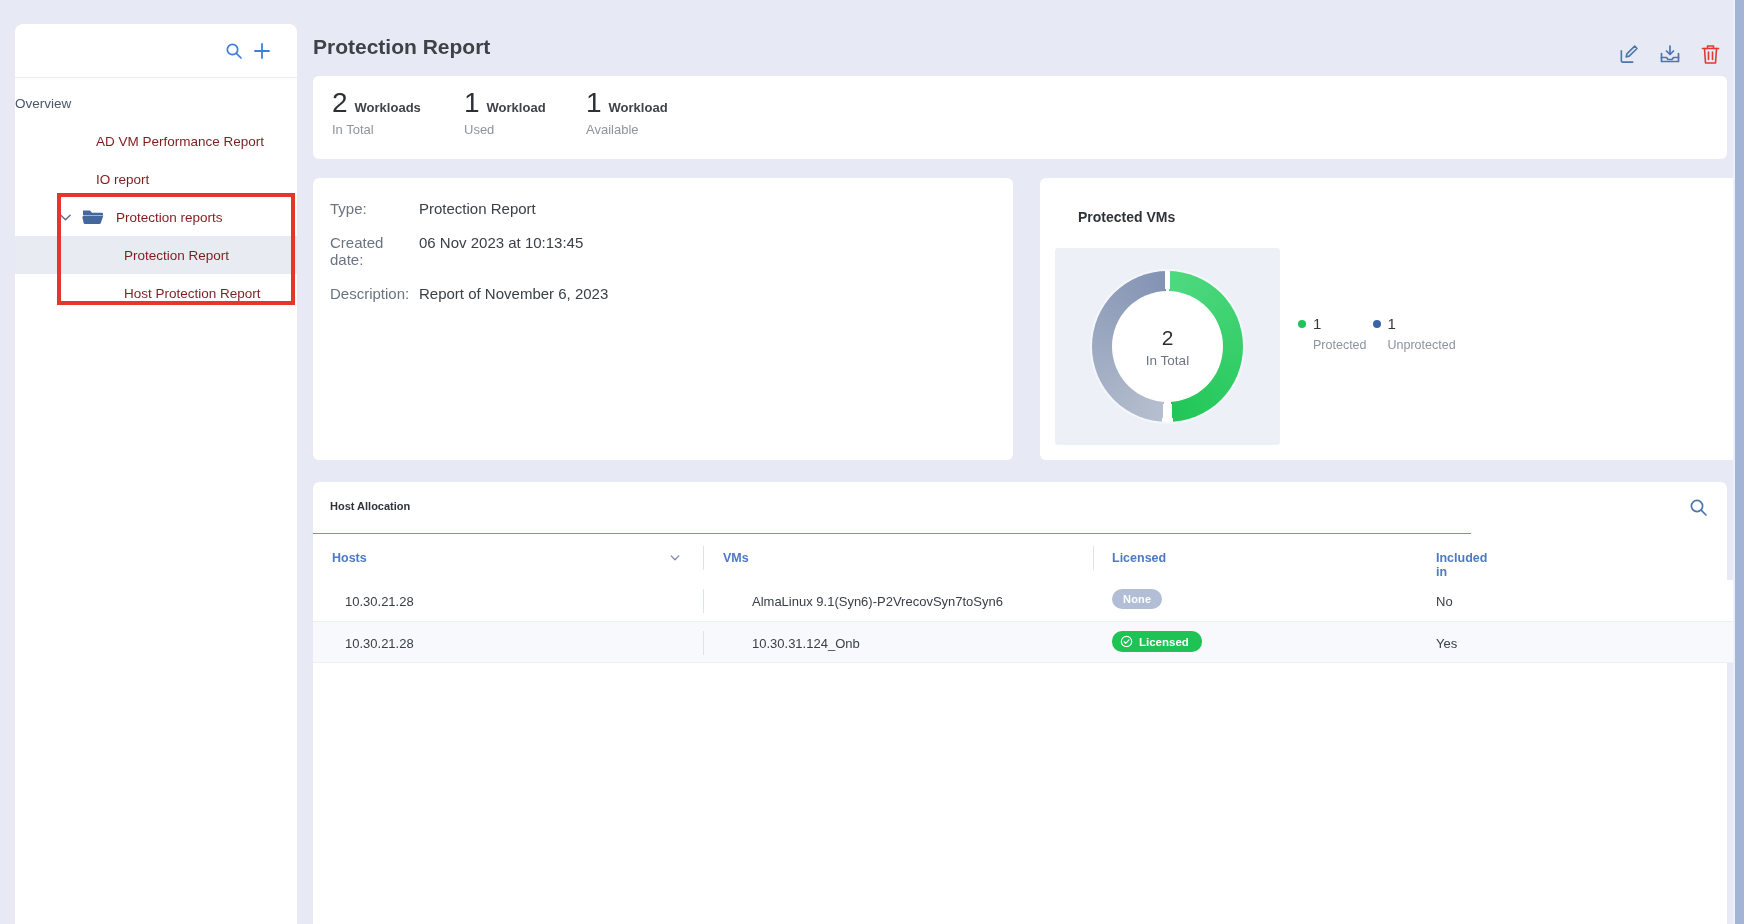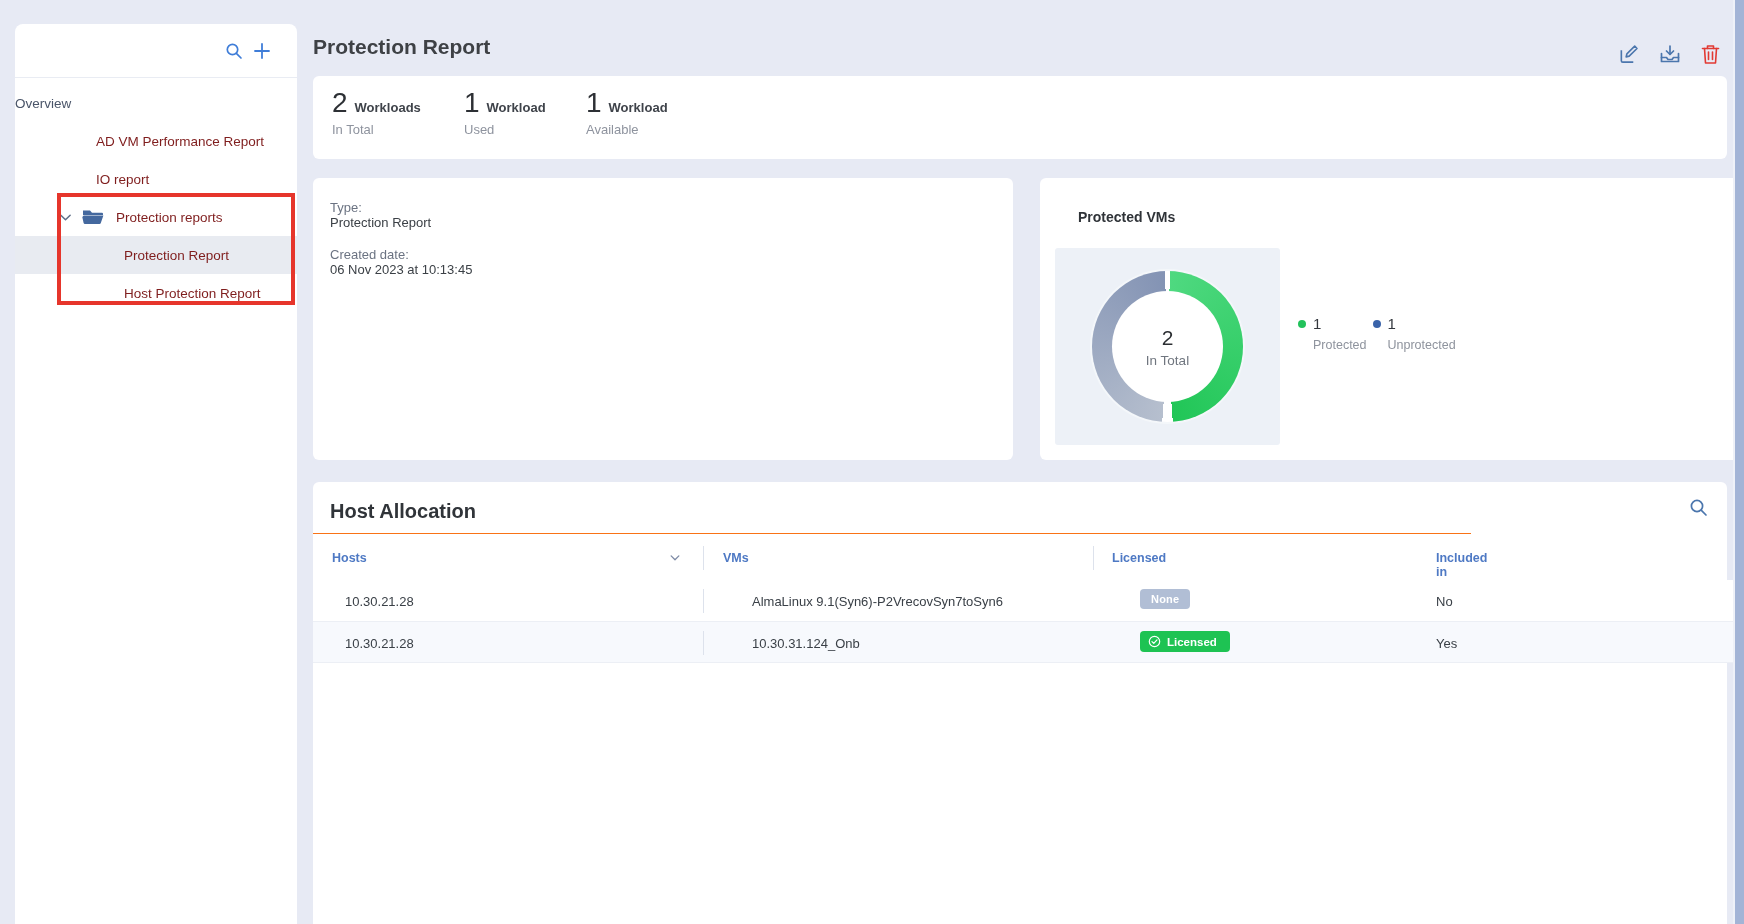--- a/index.html
+++ b/index.html
@@ -33,21 +33,21 @@
   .card { position:absolute; background:#fff; border-radius:6px; }
   .stats-card { left:313px; top:76px; width:1414px; height:83px; }
   .stat { position:absolute; top:13px; }
   .stat .line1 { display:flex; align-items:baseline; gap:7px; }
   .stat .num { font-size:28px; color:#2d3035; line-height:1; }
   .stat .unit { font-size:13px; font-weight:700; color:#3f434a; }
   .stat .caption { font-size:13px; color:#8e939e; margin-top:5px; }
   .stat.s0 { left:19px; } .stat.s1 { left:151px; } .stat.s2 { left:273px; }
 
   .info-card { left:313px; top:178px; width:700px; height:282px; padding:22px 17px; }
-  .info-row { display:flex; margin-bottom:17px; font-size:13px;flex-direction:column; }
+  .info-row { display:flex; margin-bottom:17px; font-size:15px; }
   .info-label { width:89px; color:#6b7382; }
   .info-value { color:#3b4046; }
 
   .protected-card { left:1040px; top:178px; width:801px; height:282px; }
   .protected-title { position:absolute; left:38px; top:31px; font-size:14px; font-weight:700; color:#2f3338; }
   .donut-panel { position:absolute; left:15px; top:70px; width:225px; height:197px; background:#edf1f7; border-radius:3px; }
   .donut { position:absolute; left:37px; top:23px; width:151px; height:151px; border-radius:50%;
     background:conic-gradient(from 0deg,#ffffff 0deg 2deg,#4fd980 2deg,#21c657 176deg,#ffffff 176deg 184deg,#b6bfce 184deg,#8393b4 358deg,#ffffff 358deg 360deg);
     box-shadow:0 0 0 2px #f4f7fa; }
   .donut::after { content:""; position:absolute; inset:20px; background:#fff; border-radius:50%; }
@@ -58,37 +58,37 @@
   .legend-item { display:flex; flex-direction:column; }
   .legend-line { display:flex; align-items:center; gap:7px; }
   .legend-dot { width:8px; height:8px; border-radius:50%; }
   .legend-dot.protected { background:#22c25b; }
   .legend-dot.unprotected { background:#3a63a9; }
   .legend-count { font-size:15px; color:#33373d; }
   .legend-label { font-size:12.5px; color:#8e939d; margin-top:6px; margin-left:15px; white-space:nowrap; }
 
   
   .host-card { left:313px; top:482px; width:1414px; height:442px; border-radius:6px 6px 0 0; }
-  .host-title { position:absolute; left:17px; top:18px; font-size:20px; font-weight:700; color:#303439; }
+  .host-title { position:absolute; left:17px; top:18px; font-size:11px; font-weight:700; color:#303439; }
   .host-search { position:absolute; left:1376px; top:16px; }
   .table-head { position:absolute; left:0; top:51px; width:1158px; height:47px; border-top:1px solid #f97316; }
   .th { position:absolute; top:17px; font-size:12.5px; font-weight:700; color:#4e79c4; cursor:pointer; }
   .th-hosts { left:19px; } .th-vms { left:410px; } .th-licensed { left:799px; } .th-included { left:1123px; }
   .sort-chev { position:absolute; left:356px; top:18px; }
   .vline { position:absolute; width:1px; background:#dde2ec; }
   .hd-v1 { left:390px; top:12px; height:24px; }
   .hd-v2 { left:780px; top:12px; height:24px; }
   .trow { position:absolute; left:0; width:1672px; height:42px; border-bottom:1px solid #eceff5; }
   .trow.r0 { top:98px; background:#fff; }
   .trow.r1 { top:140px; height:41px; background:#f7f9fd; }
   .trow .vline { left:390px; top:9px; height:24px; }
   .td { position:absolute; top:14px; font-size:13px; color:#3a4047; white-space:nowrap; }
   .td-host { left:32px; } .td-vm { left:439px; } .td-included { left:1123px; }
   .badge { position:absolute; top:9px; left:799px; display:inline-flex; align-items:flex-end; gap:6px;
-    color:#fff; font-weight:700; border-radius:4px;margin-left:28px; }
+    color:#fff; font-weight:700; border-radius:10px; }
   .badge-none { background:#b1bed5; font-size:11px; padding:4px 11px; letter-spacing:.2px; }
   .badge-licensed { background:#1ec353; font-size:11.5px; padding:4px 13px 4px 8px; }
 
   svg { display:block; }
 </style>
 </head>
 <body>
 
 <div class="page">
 
@@ -197,20 +197,24 @@
 
   <div class="card info-card">
     <div class="info-row">
       <span class="info-label">Type:</span>
       <span class="info-value">Protection Report</span>
     </div>
     <div class="info-row">
       <span class="info-label">Created date:</span>
       <span class="info-value">06 Nov 2023 at 10:13:45</span>
     </div>
+    <div class="info-row">
+      <span class="info-label">Description:</span>
+      <span class="info-value">Report of November 6, 2023</span>
+    </div>
   </div>
 
   <div class="card protected-card">
     <div class="protected-title">Protected VMs</div>
     <div class="donut-panel">
       <div class="donut">
         <div class="donut-center">
           <span class="donut-total">2</span>
           <span class="donut-total-label">In Total</span>
         </div>

